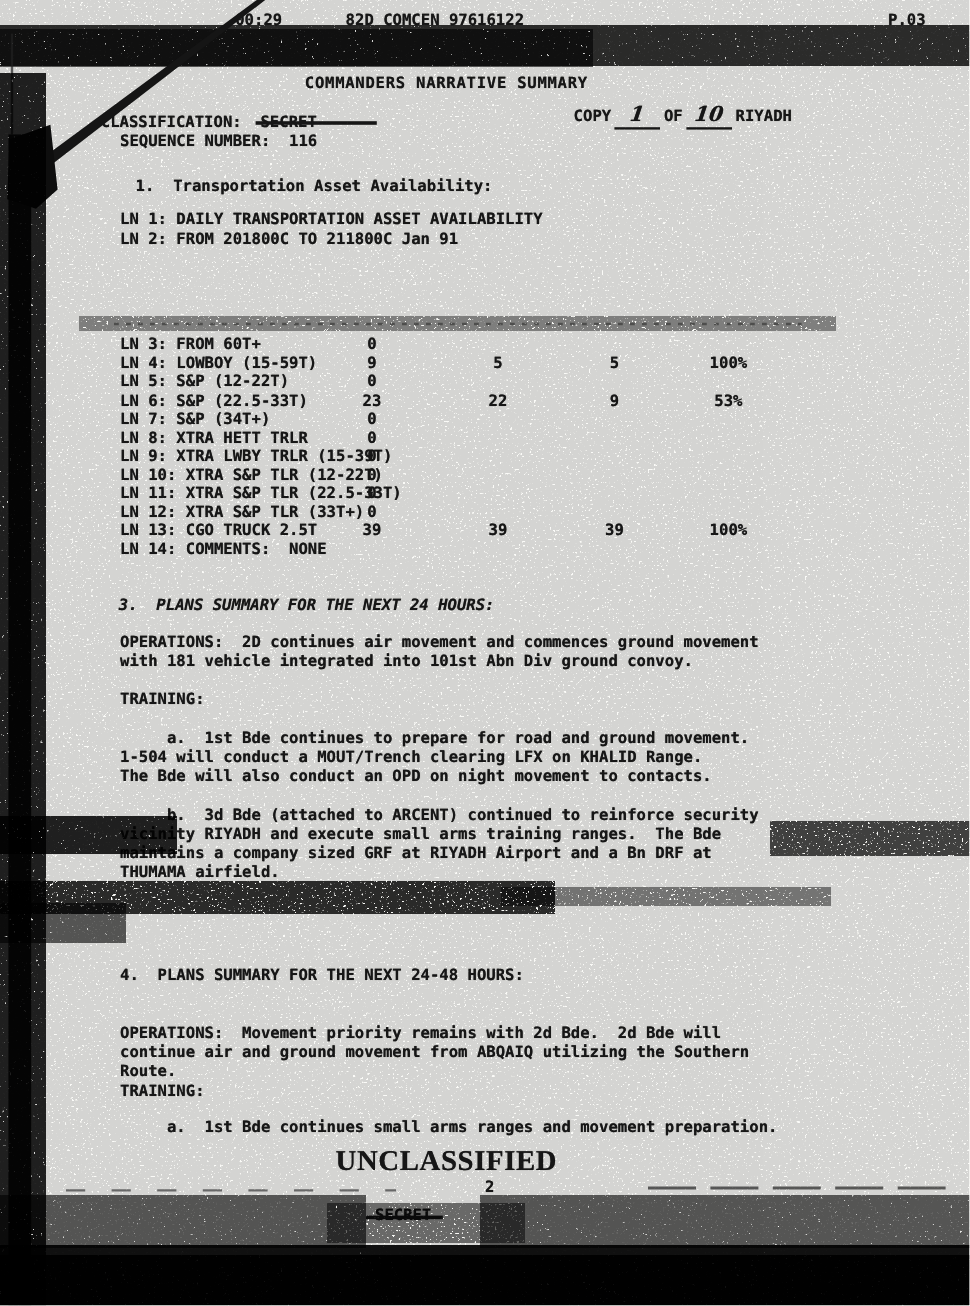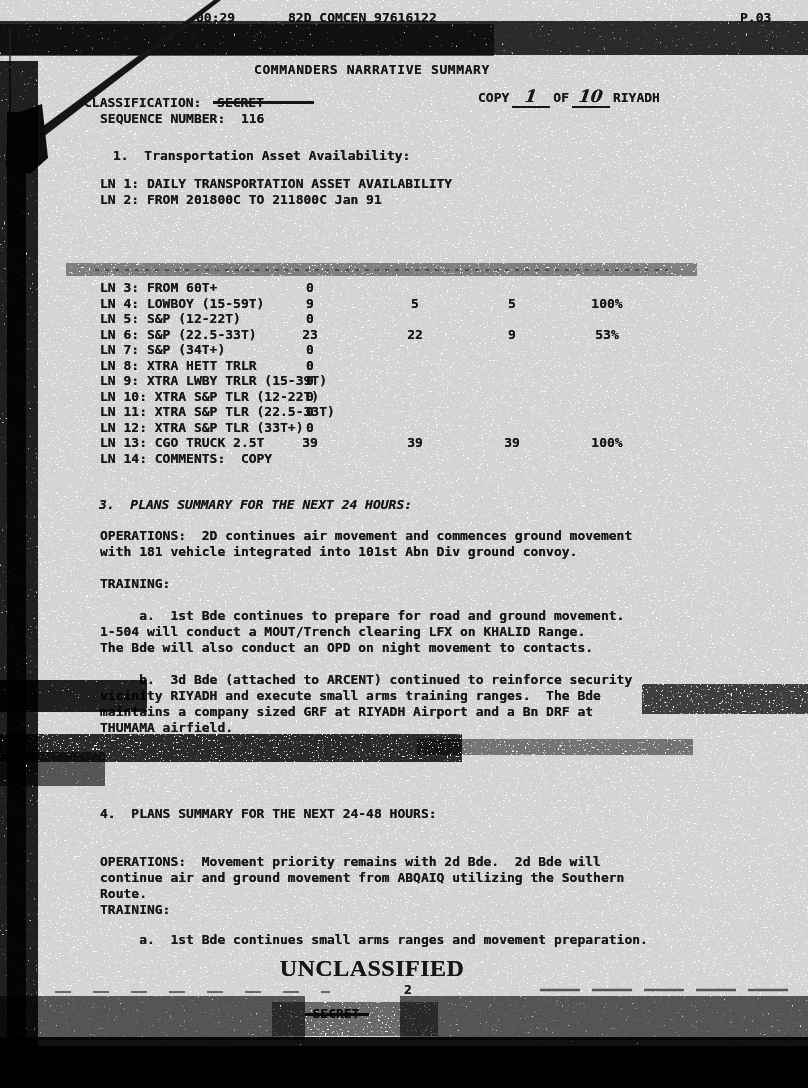--- a/index.html
+++ b/index.html
@@ -149,21 +149,21 @@
         <div class="c"></div>
       </div>
     <div class="t-row">
         <div class="c-label">LN 13: CGO TRUCK 2.5T</div>
         <div class="c">39</div>
         <div class="c">39</div>
         <div class="c">39</div>
         <div class="c">100%</div>
       </div>
     <div class="t-row">
-        <div class="c-label">LN 14: COMMENTS:  COPY</div>
+        <div class="c-label">LN 14: COMMENTS:  NONE</div>
         <div class="c"></div>
         <div class="c"></div>
         <div class="c"></div>
         <div class="c"></div>
       </div>
   </div>
 
   <div class="txt" style="left:99px;top:497px;font-style:italic;">3.  PLANS SUMMARY FOR THE NEXT 24 HOURS:</div>
   <div class="txt" style="left:100px;top:528px;">OPERATIONS:  2D continues air movement and commences ground movement
 with 181 vehicle integrated into 101st Abn Div ground convoy.</div>

